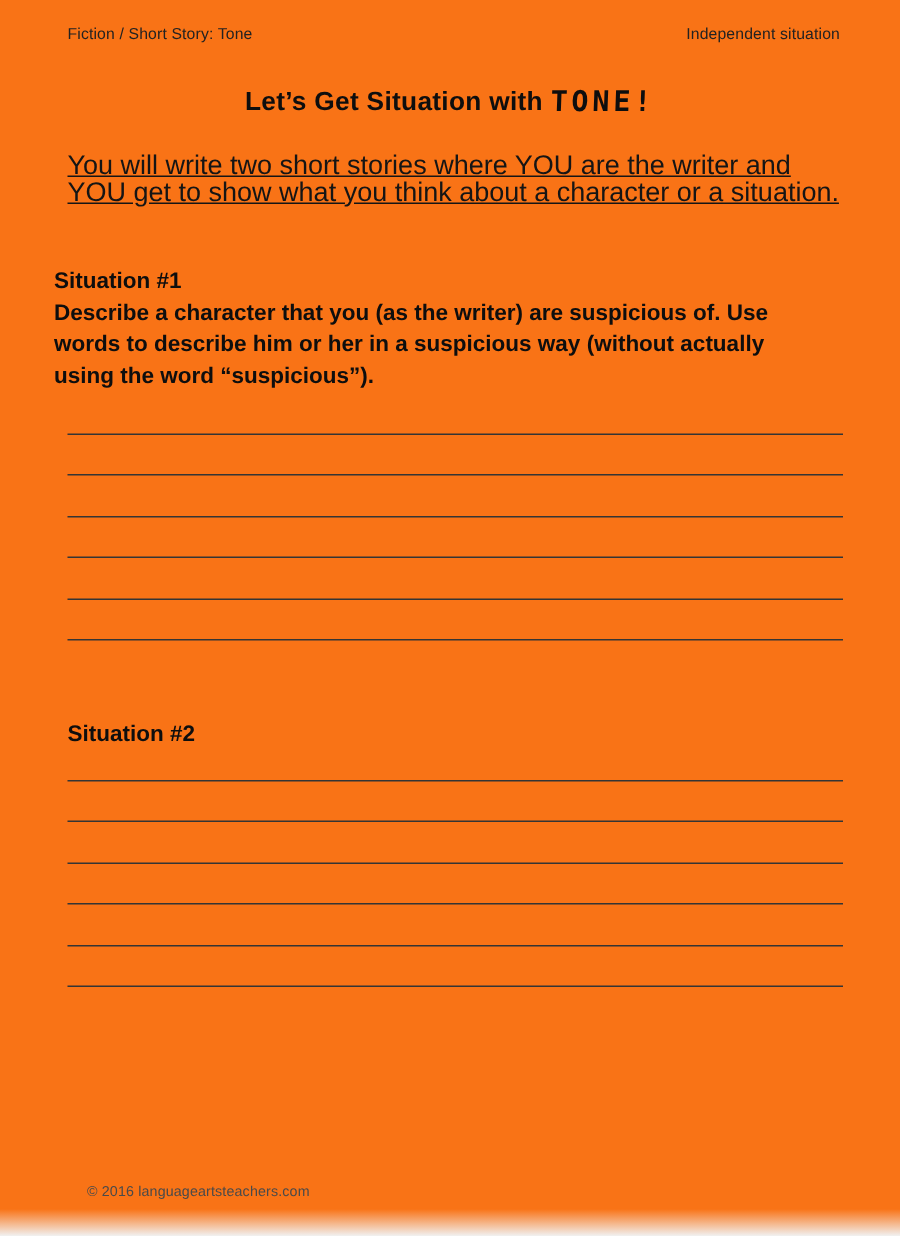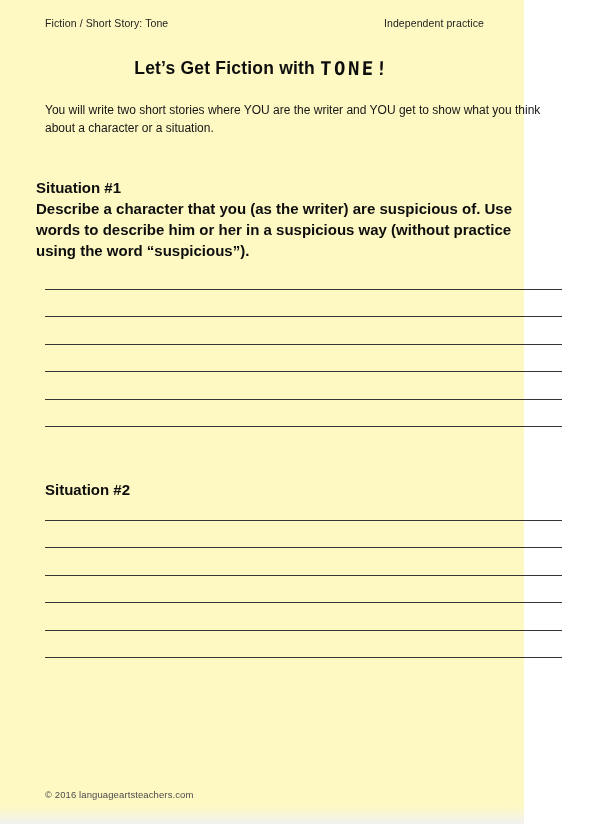--- a/index.html
+++ b/index.html
@@ -6,22 +6,22 @@
   html, body { background: #ffffff; }
   body {
     width: 600px; height: 824px;
     font-family: "Liberation Sans", "DejaVu Sans", sans-serif;
     color: #151515;
     position: relative;
     overflow: hidden;
   }
   .page {
     position: relative;
-    width: 524px; height: 824px;
-    background: #fef9c3;
+    width: 600px; height: 824px;
+    background: #f97316;
   }
   
   .page-edge {
     position: absolute; left: 0; right: 0; bottom: 0; height: 18px;
     background: linear-gradient(to bottom, rgba(255,255,255,0), #f1f1f1);
     pointer-events: none;
   }
   .header {
     display: flex;
     justify-content: space-between;
@@ -43,69 +43,70 @@
     font-weight: 600;
     font-size: 19px;
     letter-spacing: 2.5px;
     transform: skewX(-2deg);
     display: inline-block;
     vertical-align: -1px;
   }
   .intro {
     margin: 23px 40px 0 45px;
     width: 517px;
-    font-size: 12px;
+    font-size: 18px;
     line-height: 17.5px;
     color: #151515;
+    text-decoration: underline;
   }
   .section { margin: 0 38px 0 45px; width: 517px; }
   .section-1 { margin-top: 40px; margin-left: 36px; }
   .section-2 { margin-top: 52px; }
   .section-heading,
   .section-prompt {
     font-weight: bold;
     font-size: 15px;
     line-height: 21px;
     color: #0e0e0e;
   }
   .write-lines { margin: 0 38px 0 45px; width: 517px; }
   .write-lines-1 { margin-top: 1px; }
   .write-lines-2 { margin-top: -7px; }
   .write-line {
     height: 27.5px;
     border-bottom: 1.6px solid #353535;
   }
   .footer {
     position: absolute;
-    left: 45px;
+    left: 58px;
     top: 789px;
     font-size: 9.5px;
     color: #4a4a4a;
     letter-spacing: 0.1px;
   }
 </style>
 </head>
 <body>
 
 <div class="page">
 
   <div class="header">
     <span class="header-left">Fiction / Short Story: Tone</span>
-    <span class="header-right">Independent practice</span>
+    <span class="header-right">Independent situation</span>
   </div>
 
   <div class="title">
-    <span>Let’s Get Fiction with </span><span class="tone-accent">TONE!</span>
+    <span>Let’s Get Situation with </span><span class="tone-accent">TONE!</span>
   </div>
 
   <div class="intro">You will write two short stories where YOU are the writer and YOU get to show what you think about a character or a situation.</div>
 
   <div class="section section-1">
     <div class="section-heading">Situation #1</div>
-    <div class="section-prompt">Describe a character that you (as the writer) are suspicious of. Use words to describe him or her in a suspicious way (without practice using the word “suspicious”).</div>
+    <div class="section-prompt">Describe a character that you (as the writer) are suspicious of. Use words to describe him or her in a suspicious way (without actually using the word “suspicious”).</div>
   </div>
 
   <div class="write-lines write-lines-1">
       <div class="write-line"></div>
       <div class="write-line"></div>
       <div class="write-line"></div>
       <div class="write-line"></div>
       <div class="write-line"></div>
       <div class="write-line"></div>
     </div>

